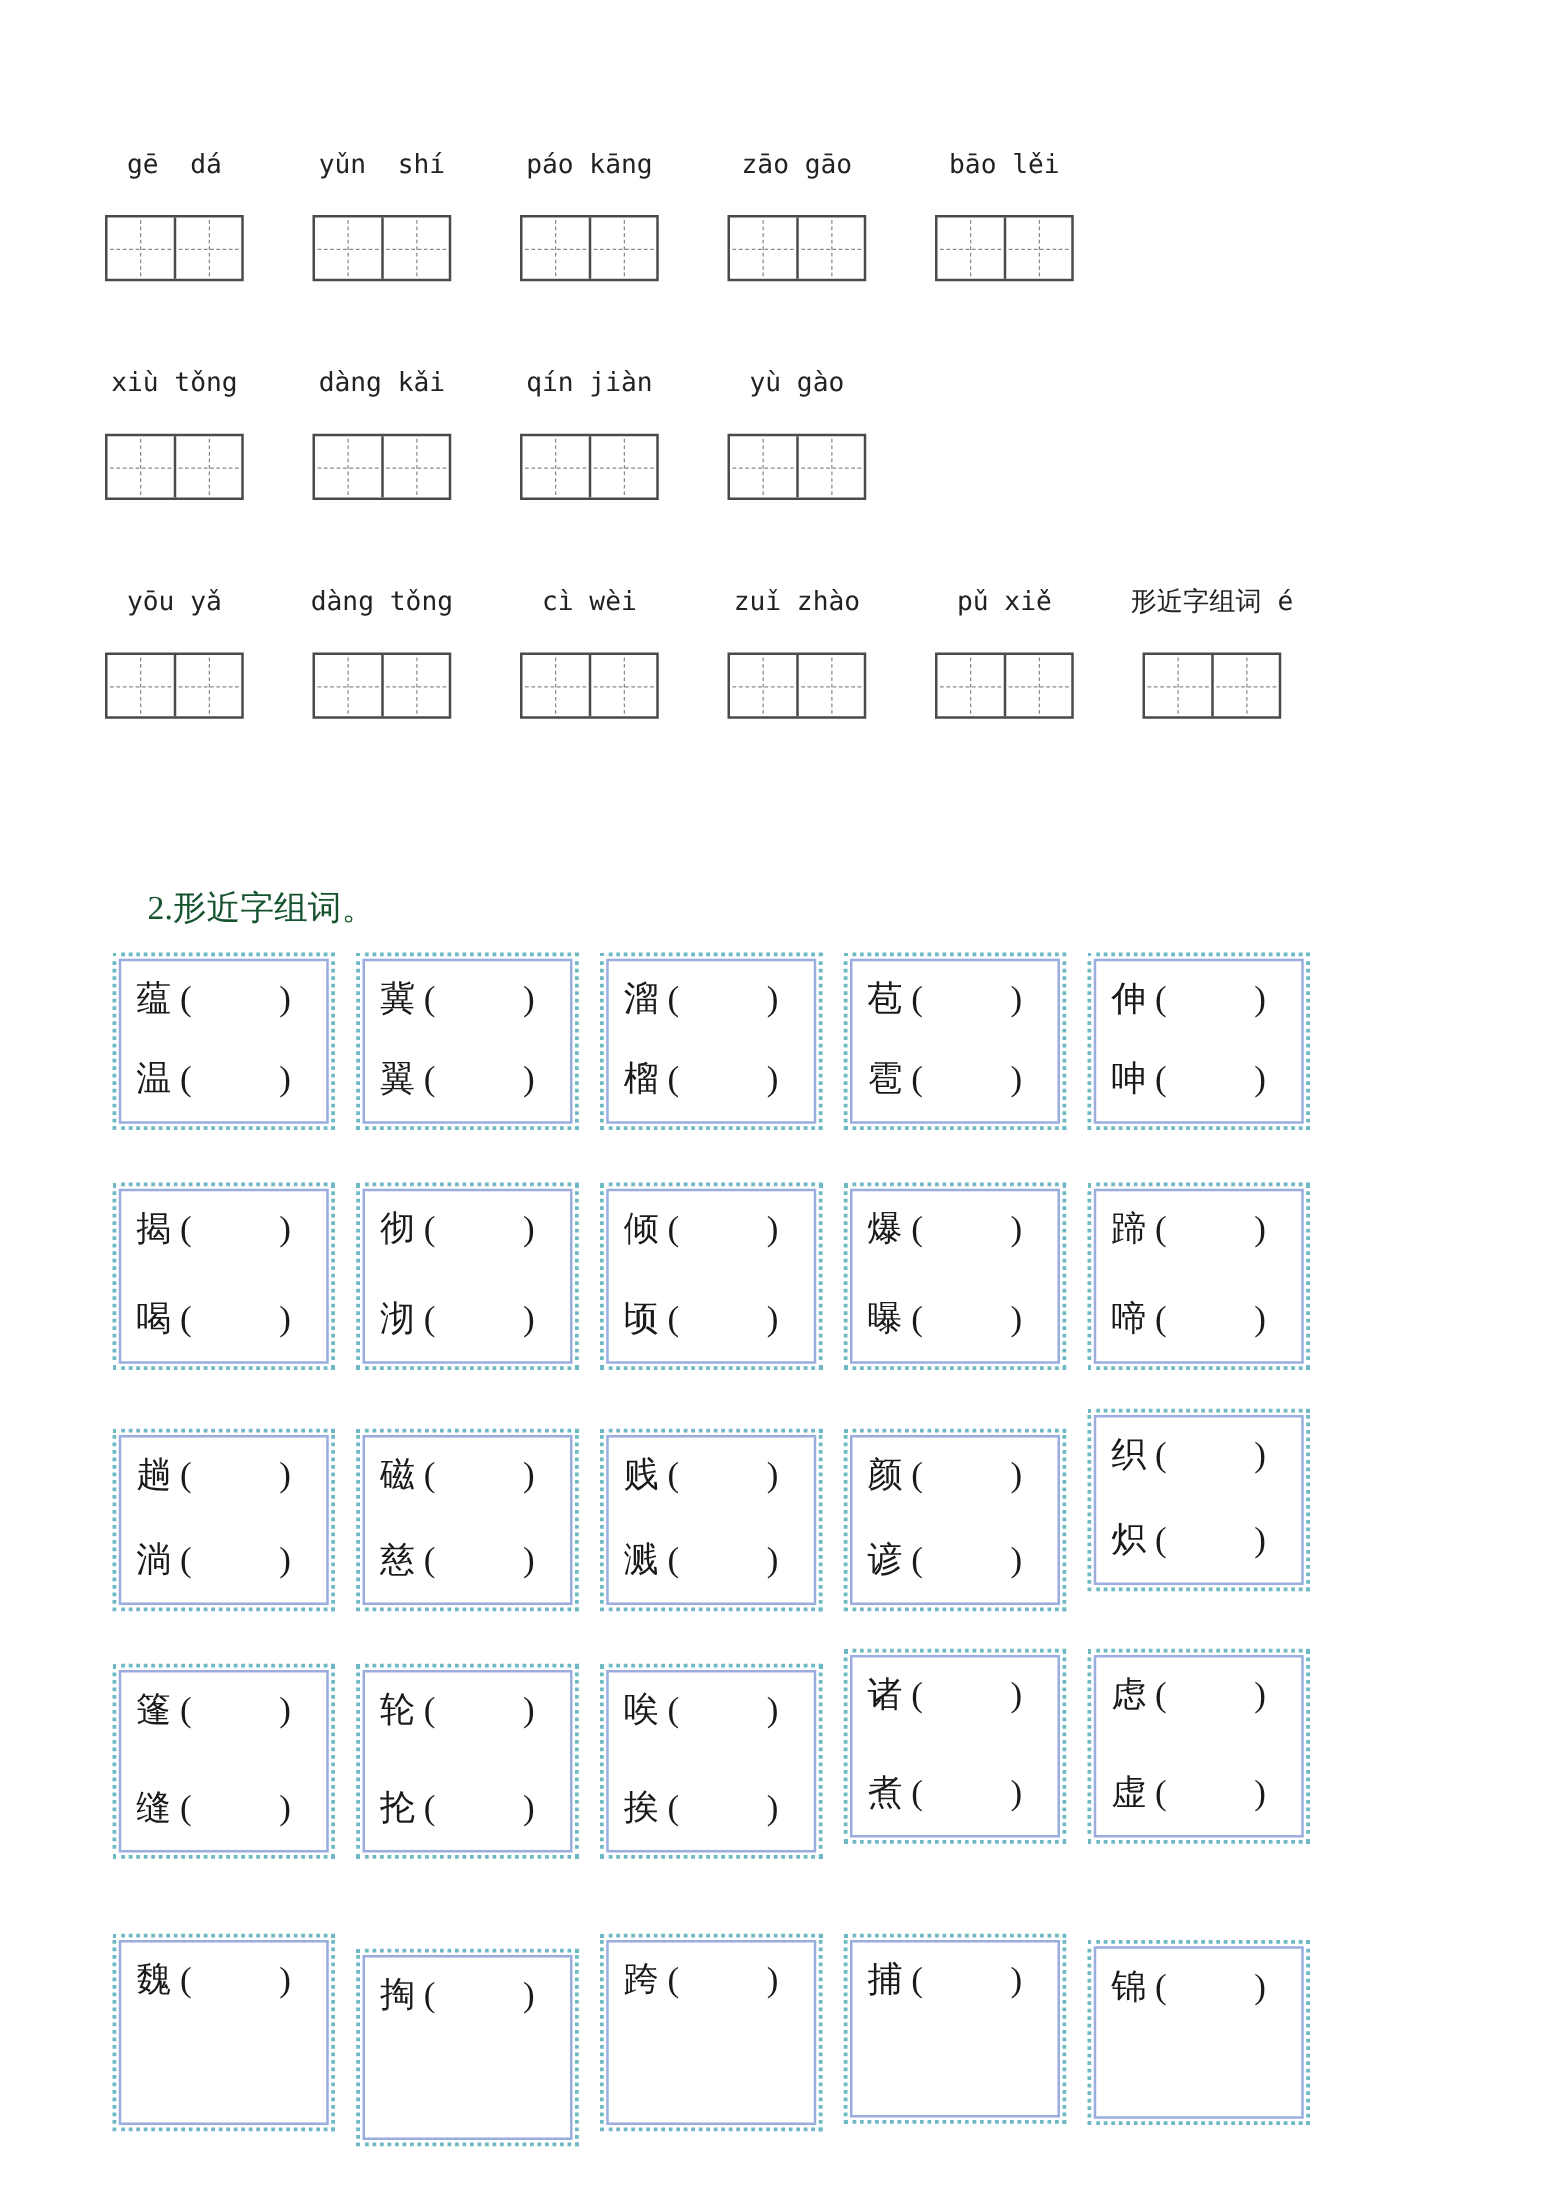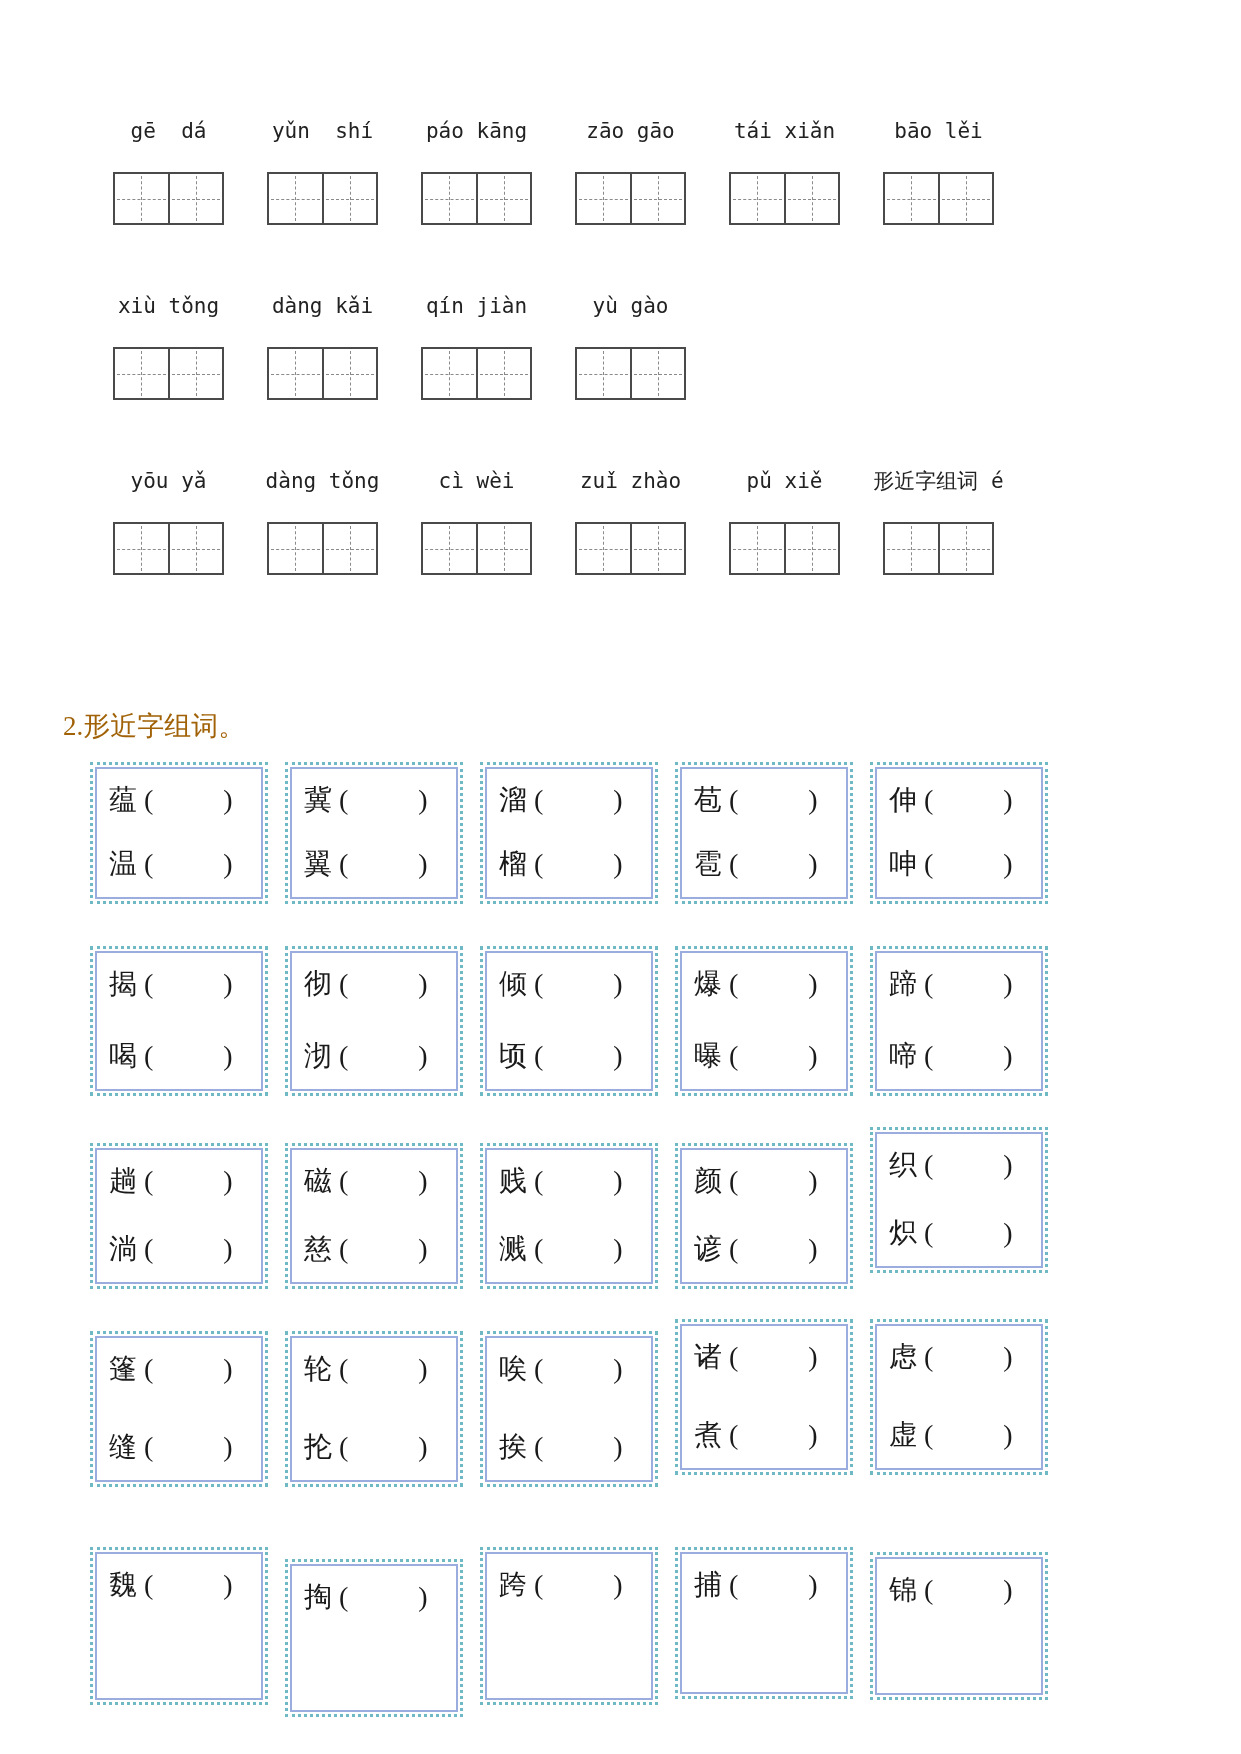--- a/index.html
+++ b/index.html
@@ -11,22 +11,22 @@
     font-family: "Liberation Serif", "DejaVu Serif", serif;
     color: #1a1a1a;
     overflow: hidden;
     position: relative;
   }
   .sheet { padding-top: 118px; }
 
   
   .py-row {
     display: flex;
-    gap: 41px;
-    margin-left: 112px;
+    gap: 53px;
+    margin-left: 83px;
     margin-bottom: 68px;
   }
   .py-col {
     width: 113px;
     display: flex;
     flex-direction: column;
     align-items: center;
   }
   .py-label {
     font-family: "DejaVu Sans Mono", "Liberation Mono", monospace;
@@ -53,24 +53,24 @@
   }
   .tian .cell::after {
     content: "";
     position: absolute;
     top: 50%; left: 2px; right: 2px;
     border-top: 1px dashed #8a8a8a;
   }
 
   
   .word-title {
-    margin: 132px 0 22px 63px;
+    margin: 132px 0 22px 118px;
     font-size: 27px;
     line-height: 38px;
-    color: #a16207;
+    color: #14532d;
   }
   .word-row {
     display: flex;
     gap: 27px;
     margin-left: 95px;
     align-items: flex-start;
   }
   .word-row.r1 { margin-bottom: 52px; }
   .word-row.r2 { margin-bottom: 57px; }
   .word-row.r3 { margin-bottom: 52px; }
@@ -130,27 +130,20 @@
         </div>
     </div>
     <div class="py-col">
       <div class="py-label">zāo gāo</div>
       <div class="tian">
           <div class="cell"></div>
           <div class="cell"></div>
         </div>
     </div>
     <div class="py-col">
-      <div class="py-label">tái xiǎn</div>
-      <div class="tian">
-          <div class="cell"></div>
-          <div class="cell"></div>
-        </div>
-    </div>
-    <div class="py-col">
       <div class="py-label">bāo lěi</div>
       <div class="tian">
           <div class="cell"></div>
           <div class="cell"></div>
         </div>
     </div>
   </div>
 
   <div class="py-row">
     <div class="py-col">

